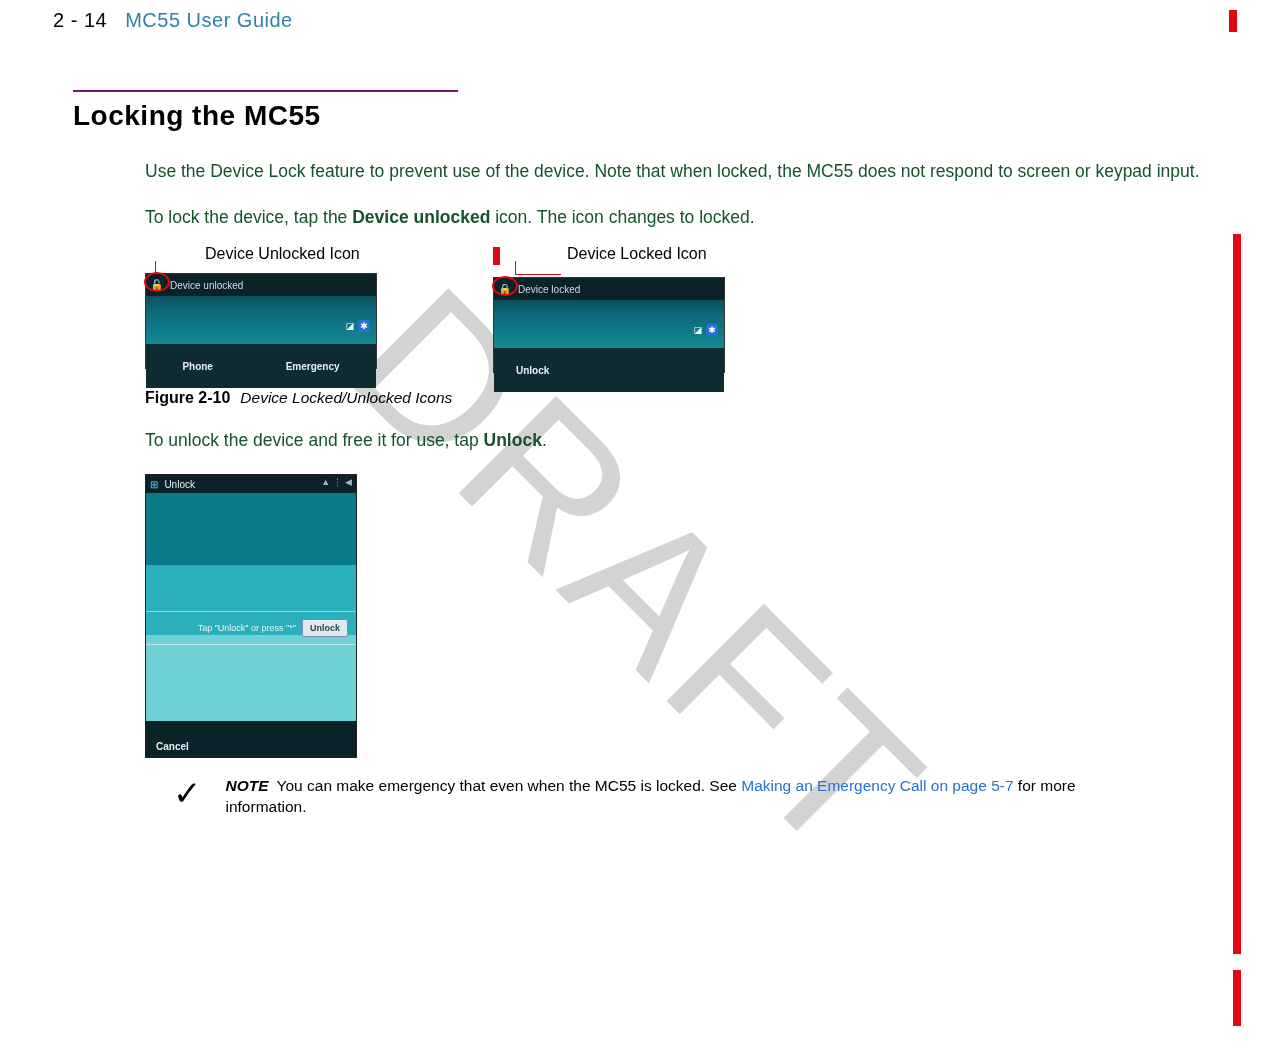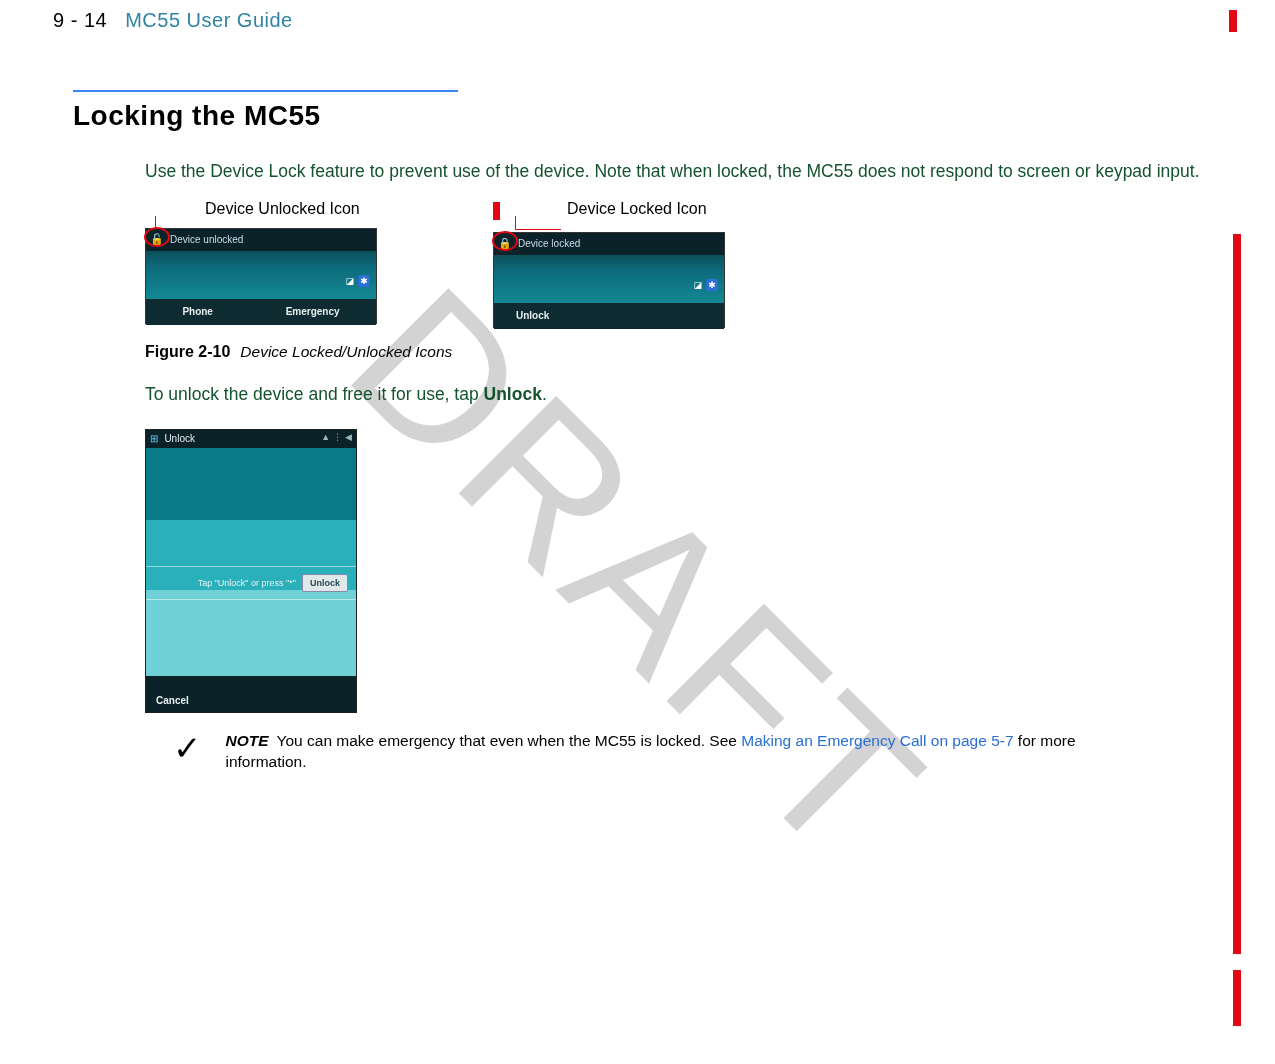--- a/index.html
+++ b/index.html
@@ -40,21 +40,21 @@
     top: 10px;
     width: 8px;
     height: 22px;
     background: #e30613;
   }
   .content {
     padding: 50px 53px 0 73px;
     position: relative;
   }
   .section-title-wrap {
-    border-top: 2px solid #3b82f6;
+    border-top: 2px solid #701a75;
     width: 385px;
     padding-top: 8px;
     margin-bottom: 28px;
   }
   .section-title {
     font-family: "Arial Narrow", Arial, sans-serif;
     font-stretch: condensed;
     font-size: 28px;
     font-weight: 700;
     letter-spacing: 0.5px;
@@ -110,21 +110,21 @@
   }
   .red-circle {
     position: absolute;
     width: 26px; height: 20px;
     border: 2px solid #e30613;
     border-radius: 50%;
     top: -2px; left: -2px;
   }
   .ss-mid { height: 48px; }
   .ss-bot {
-    height: 26px;
+    height: 44px;
     background: #0f2b32;
     display: flex;
     justify-content: space-around;
     align-items: center;
     color: #e6eef0;
     font-size: 10px;
     font-weight: 700;
   }
   .ss-bot.single { justify-content: flex-start; padding-left: 22px; }
   .ss-icons {
@@ -244,38 +244,41 @@
   }
   .mini-red {
     width: 7px; height: 18px; background:#e30613; display:inline-block;
     position: relative; top: -26px;
   }
 </style>
 </head>
 <body>
 
 <div class="header-bar">
-  <span class="page-num">9 - 14</span>
+  <span class="page-num">2 - 14</span>
   <span class="doc-title">MC55 User Guide</span>
   <span class="header-mark"></span>
 </div>
 
 <div class="sidebar-red"></div>
 <div class="sidebar-red2"></div>
 
 <div class="watermark">DRAFT</div>
 
 <div class="content">
 
   <div class="section-title-wrap">
     <div class="section-title">Locking the MC55</div>
   </div>
 
   <p class="body-text">Use the Device Lock feature to prevent use of the device. Note that when locked, the MC55 does not respond to screen or keypad input.</p>
 
+  <p class="body-text">
+    <span>To lock the device, tap the </span><b>Device unlocked</b><span> icon. The icon changes to locked.</span>
+  </p>
 
   <div class="figure-row" style="margin-top:44px;">
     <div class="fig-block">
       <div class="callout" style="left:60px;">Device Unlocked Icon</div>
       <div class="callout-line" style="left:10px; width:46px; height:14px;"></div>
       <div class="screenshot">
         <div class="red-circle"></div>
         <div class="ss-top">
           <span class="lock-icon" style="color:#f5a623">🔓</span>
           <span>Device unlocked</span>

